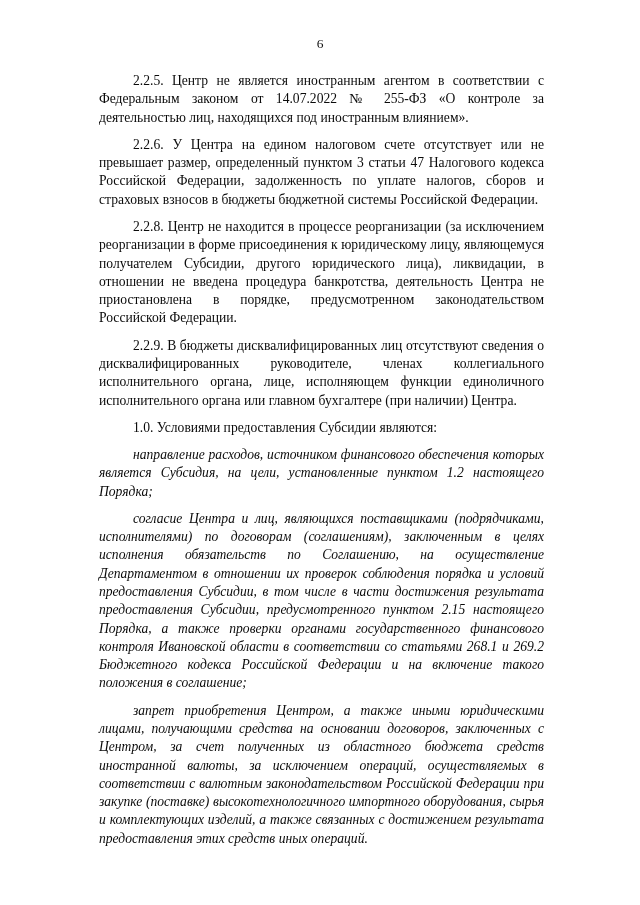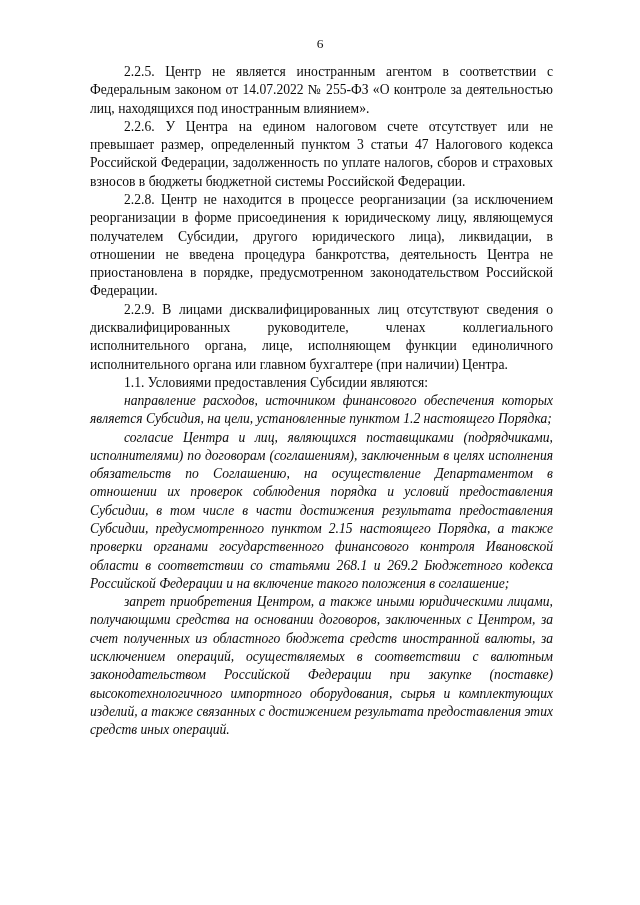--- a/index.html
+++ b/index.html
@@ -37,40 +37,40 @@
     top: 63px;
     left: 90px;
     width: 463px;
     font-size: 13.6px;
     line-height: 1.345;
     text-align: justify;
     text-justify: inter-word;
     color: #0a0a0a;
   }
   p {
-    margin: 0;
+    margin: 9px;
     text-indent: 34px;
     text-align: justify;
   }
   p.cont {
     text-indent: 34px;
     font-style: italic;
   }
 </style>
 </head>
 <body>
 
 <div class="page">
 
   <div class="page-number">6</div>
 
   <div class="content">
     <p>2.2.5. Центр не является иностранным агентом в соответствии с Федеральным законом от 14.07.2022 № 255-ФЗ «О контроле за деятельностью лиц, находящихся под иностранным влиянием».</p>
     <p>2.2.6. У Центра на едином налоговом счете отсутствует или не превышает размер, определенный пунктом 3 статьи 47 Налогового кодекса Российской Федерации, задолженность по уплате налогов, сборов и страховых взносов в бюджеты бюджетной системы Российской Федерации.</p>
     <p>2.2.8. Центр не находится в процессе реорганизации (за исключением реорганизации в форме присоединения к юридическому лицу, являющемуся получателем Субсидии, другого юридического лица), ликвидации, в отношении не введена процедура банкротства, деятельность Центра не приостановлена в порядке, предусмотренном законодательством Российской Федерации.</p>
-    <p>2.2.9. В лицами дисквалифицированных лиц отсутствуют сведения о дисквалифицированных руководителе, членах коллегиального исполнительного органа, лице, исполняющем функции единоличного исполнительного органа или главном бухгалтере (при наличии) Центра.</p>
-    <p>1.1. Условиями предоставления Субсидии являются:</p>
+    <p>2.2.9. В бюджеты дисквалифицированных лиц отсутствуют сведения о дисквалифицированных руководителе, членах коллегиального исполнительного органа, лице, исполняющем функции единоличного исполнительного органа или главном бухгалтере (при наличии) Центра.</p>
+    <p>1.0. Условиями предоставления Субсидии являются:</p>
     <p class="cont">направление расходов, источником финансового обеспечения которых является Субсидия, на цели, установленные пунктом 1.2 настоящего Порядка;</p>
     <p class="cont">согласие Центра и лиц, являющихся поставщиками (подрядчиками, исполнителями) по договорам (соглашениям), заключенным в целях исполнения обязательств по Соглашению, на осуществление Департаментом в отношении их проверок соблюдения порядка и условий предоставления Субсидии, в том числе в части достижения результата предоставления Субсидии, предусмотренного пунктом 2.15 настоящего Порядка, а также проверки органами государственного финансового контроля Ивановской области в соответствии со статьями 268.1 и 269.2 Бюджетного кодекса Российской Федерации и на включение такого положения в соглашение;</p>
     <p class="cont">запрет приобретения Центром, а также иными юридическими лицами, получающими средства на основании договоров, заключенных с Центром, за счет полученных из областного бюджета средств иностранной валюты, за исключением операций, осуществляемых в соответствии с валютным законодательством Российской Федерации при закупке (поставке) высокотехнологичного импортного оборудования, сырья и комплектующих изделий, а также связанных с достижением результата предоставления этих средств иных операций.</p>
   </div>
 
 </div>
 
 </body></html>

